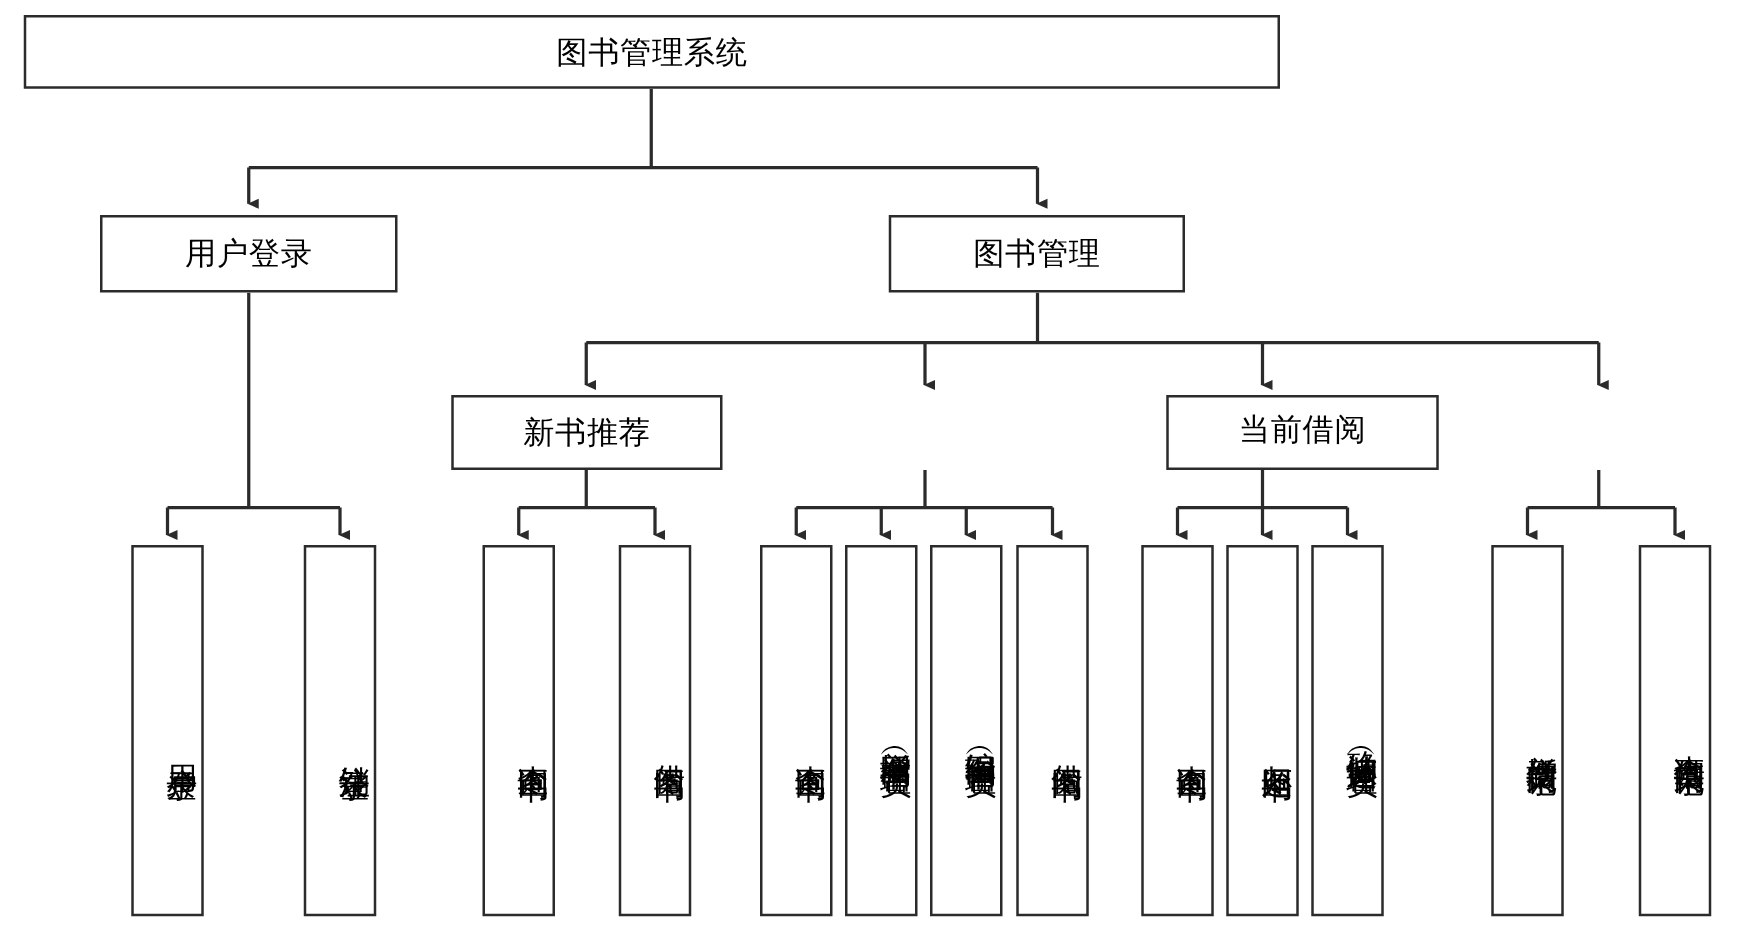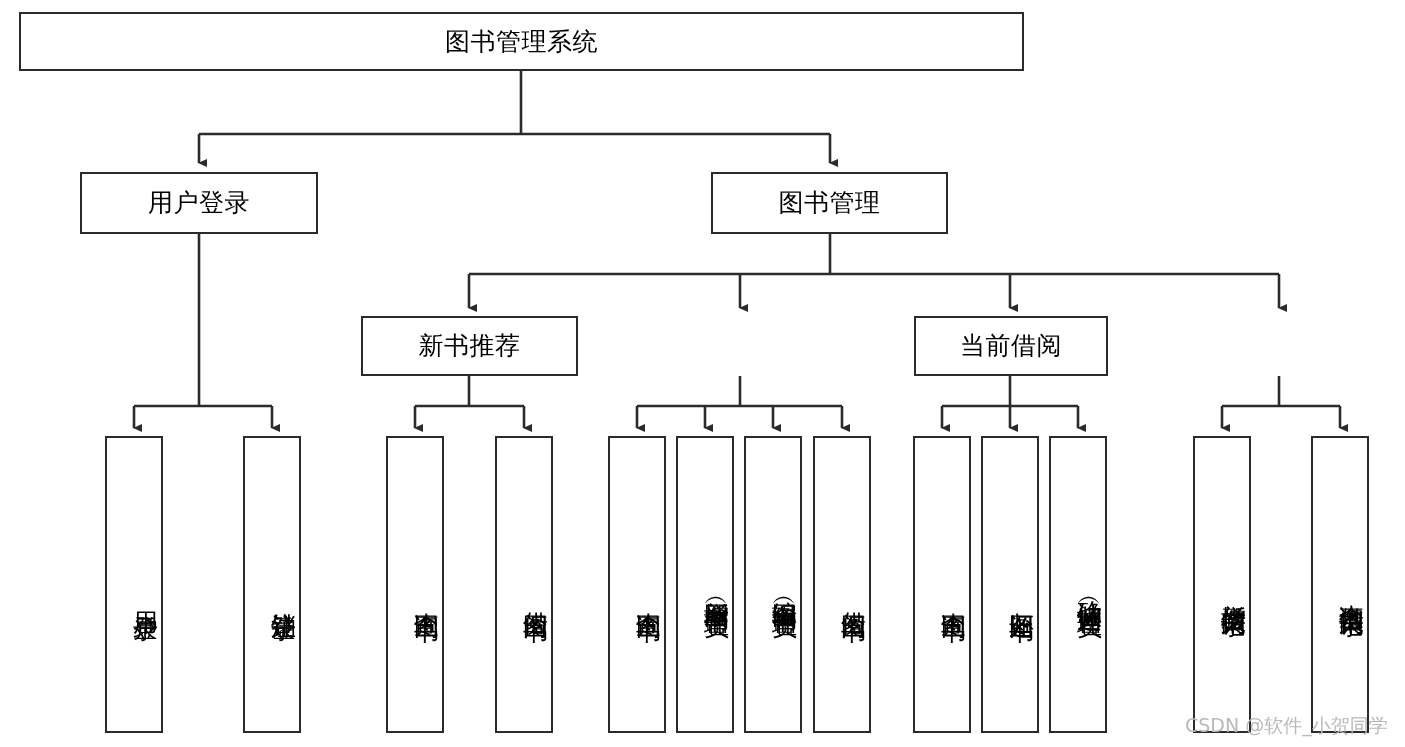--- a/index.html
+++ b/index.html
@@ -119,35 +119,34 @@
       <path d="M1340,406 L1340,428" marker-end="url(#arr)"></path>
     </g>
   </svg>
 
   <div class="node node-h" style="left:19px;top:12px;width:1005px;height:59px;">图书管理系统</div>
 
   <div class="node node-h" style="left:80px;top:172px;width:238px;height:62px;">用户登录</div>
   <div class="node node-h" style="left:711px;top:172px;width:237px;height:62px;">图书管理</div>
 
   <div class="node node-h" style="left:361px;top:316px;width:217px;height:60px;">新书推荐</div>
-  <div class="node node-h" style="left:914px;top:316px;width:194px;height:60px;">当前借阅</div>
+  <div class="node node-h" style="left:933px;top:316px;width:218px;height:60px;font-family:Liberation Mono, monospace;">当前借阅</div>
 
   <div class="node node-v" style="left:105px;top:436px;width:58px;height:297px;">用户登录</div>
   <div class="node node-v" style="left:243px;top:436px;width:58px;height:297px;">注销登录</div>
 
   <div class="node node-v" style="left:386px;top:436px;width:58px;height:297px;">查询图书</div>
   <div class="node node-v" style="left:495px;top:436px;width:58px;height:297px;">借阅图书</div>
 
   <div class="node node-v" style="left:608px;top:436px;width:58px;height:297px;">查询图书</div>
   <div class="node node-v tall" style="left:676px;top:436px;width:58px;height:297px;">新增图书（管理员）</div>
   <div class="node node-v tall" style="left:744px;top:436px;width:58px;height:297px;">编辑图书（管理员）</div>
   <div class="node node-v" style="left:813px;top:436px;width:58px;height:297px;">借阅图书</div>
 
   <div class="node node-v" style="left:913px;top:436px;width:58px;height:297px;">查询图书</div>
   <div class="node node-v" style="left:981px;top:436px;width:58px;height:297px;">归还图书</div>
   <div class="node node-v tall" style="left:1049px;top:436px;width:58px;height:297px;">确认归还（管理员）</div>
 
   <div class="node node-v tall" style="left:1193px;top:436px;width:58px;height:297px;">新增借阅记录</div>
   <div class="node node-v tall" style="left:1311px;top:436px;width:58px;height:297px;">查询借阅记录</div>
 
-  <div class="wm">CSDN @软件_小贺同学</div>
 
 </div>
 
 </body></html>

